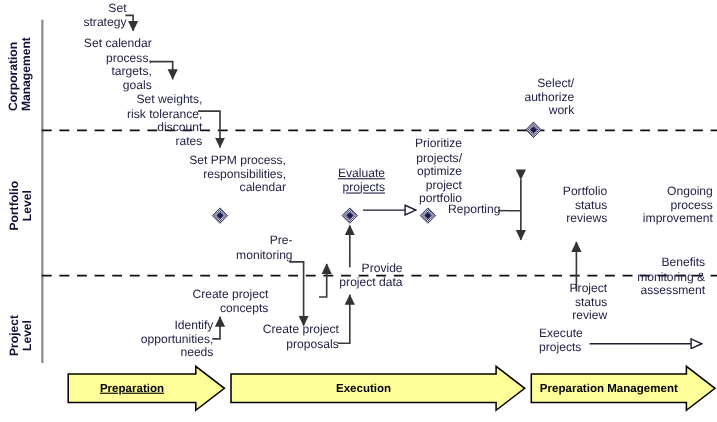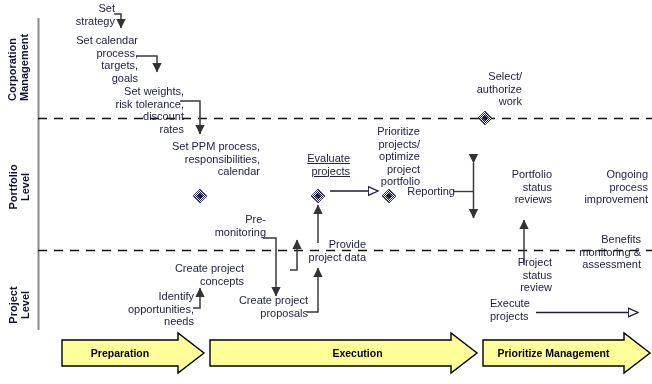--- a/index.html
+++ b/index.html
@@ -148,17 +148,17 @@
   <div class="lbl" style="left:152px;top:262px;width:92px;text-align:right;">Create project
 concepts</div>
   <div class="lbl" style="left:108px;top:290px;width:86px;text-align:right;">Identify
 opportunities,
 needs</div>
   <div class="lbl" style="left:222px;top:294px;width:86px;">Create project
 proposals</div>
   <div class="lbl" style="left:478px;top:297px;width:58px;text-align:left;margin-left:12px;">Execute
 projects</div>
 
-  <div class="band-lbl" style="left:62px;top:347px;width:116px;">Preparation</div>
-  <div class="band-lbl" style="left:210px;top:347px;width:241px;padding-left:27px;">Execution</div>
-  <div class="band-lbl" style="left:483px;top:347px;width:141px;">Prioritize Management</div>
+  <div class="band-lbl" style="left:62px;top:347px;width:116px;text-decoration:underline;">Preparation</div>
+  <div class="band-lbl" style="left:210px;top:347px;width:241px;">Execution</div>
+  <div class="band-lbl" style="left:483px;top:347px;width:141px;">Preparation Management</div>
 
 </div>
 
 </body></html>

